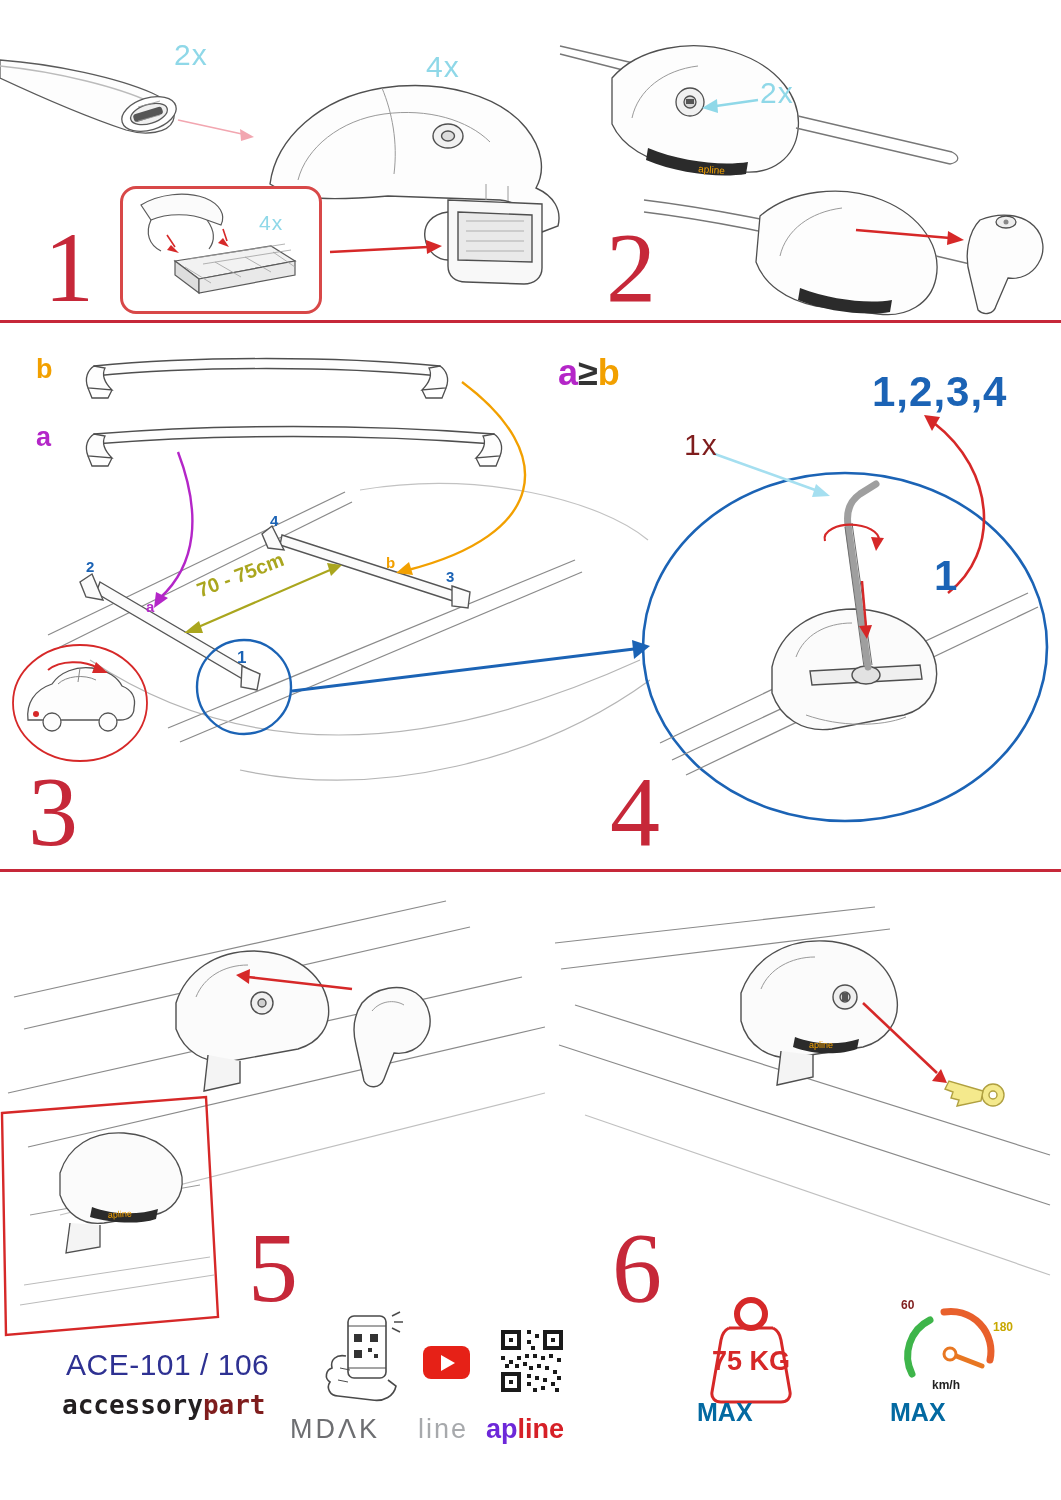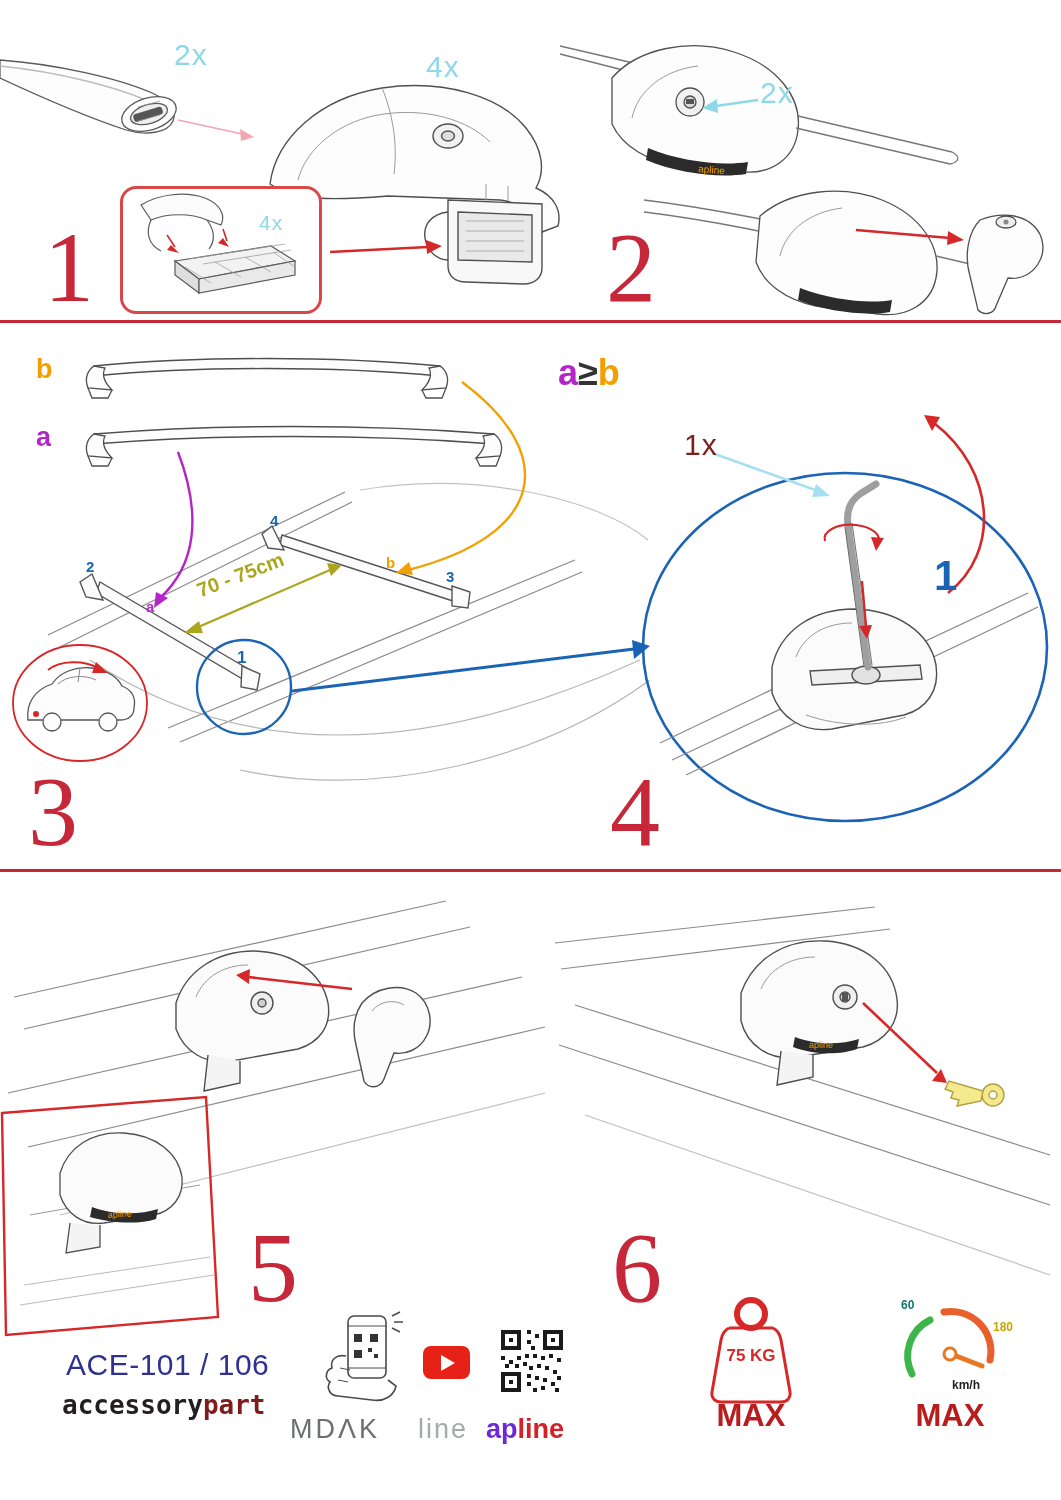--- a/index.html
+++ b/index.html
@@ -22,22 +22,22 @@
   .distance{color:#aaa61e;font-weight:bold;font-size:20px;transform:rotate(-21deg);transform-origin:left center;white-space:nowrap}
   .model{font-size:30px;font-weight:normal;color:#2e3192;letter-spacing:.5px}
   .brand{font-family:"DejaVu Sans Mono",monospace;font-size:26px;font-weight:600}
   .brand .p1{color:#231f20}
   .brand .p2{color:#7f1d1d}
   .logo-gray{font-size:27px;font-weight:normal;color:#6d6e71;letter-spacing:3px}
   .logo-light{font-size:27px;color:#a7a9ac;letter-spacing:2px}
   .logo-ap{font-size:27px;font-weight:600}
   .logo-ap .p1{color:#6d28d9}
   .logo-ap .p2{color:#d62027}
-  .wval{font-size:17px;font-weight:bold;color:#d62828;text-align:center}
-  .maxlbl{font-size:31px;font-weight:bold;color:#b91c1c;text-align:center}
+  .wval{font-size:27px;font-weight:bold;color:#d62828;text-align:center}
+  .maxlbl{font-size:25px;font-weight:bold;color:#0369a1;text-align:left}
   .sp-small{font-size:12px;font-weight:bold}
 </style>
 </head>
 <body>
 
 <div id="canvas">
 
   <svg class="abs" style="left:0;top:36px" width="240" height="120">
     <g stroke="#5a5a5a" stroke-width="1.3" fill="#fdfdfd">
       <path d="M0,24 C55,28 118,42 152,57 C170,65 177,75 173,85 C168,97 146,100 126,94 C84,80 30,56 0,42 Z"></path>
@@ -212,20 +212,21 @@
     <polygon points="267,304 259,291 272,290" fill="#d62828"></polygon>
     <path d="M112,118 L218,156" stroke="#a5dff0" stroke-width="2.6" fill="none"></path>
     <polygon points="230,161 216,149 212,162" fill="#a5dff0"></polygon>
     <path d="M348,258 C400,218 396,136 334,88" stroke="#d62828" stroke-width="2.6" fill="none"></path>
     <polygon points="324,80 340,82 332,96" fill="#d62828"></polygon>
   </svg>
 
   <div class="abs rule" style="left:558px;top:352px">
     <span style="color:#b426c8">a</span><span class="op">≥</span><span style="color:#f2a000">b</span>
   </div>
+  <div class="abs order" style="left:872px;top:368px">1,2,3,4</div>
   <div class="abs qty light" style="left:684px;top:428px">1x</div>
   <div class="abs first" style="left:934px;top:552px">1</div>
   <div class="abs stepnum" style="left:610px;top:762px">4</div>
 
   <div class="divider" style="top:869px"></div>
 
   <svg class="abs" style="left:0;top:885px" width="545" height="458">
     <g stroke="#8a8a8a" stroke-width="1.2" fill="none">
       <path d="M14,112 L446,16"></path>
         <path d="M24,144 L470,42"></path>
@@ -368,23 +369,23 @@
   <div class="abs maxlbl" style="left:697px;top:1398px;width:108px">MAX</div>
 
   <svg class="abs" style="left:888px;top:1290px" width="125" height="108">
     <g fill="none" stroke-linecap="round">
       <path d="M24,84 A40,40 0 0 1 42,30" stroke="#3eb54a" stroke-width="7"></path>
       <path d="M56,22 A40,40 0 0 1 102,70" stroke="#e8602c" stroke-width="7"></path>
       <path d="M63,64 L94,76" stroke="#e87722" stroke-width="5"></path>
       <circle cx="62" cy="64" r="6" fill="#ffffff" stroke="#e87722" stroke-width="3"></circle>
     </g>
   </svg>
-  <div class="abs sp-small" style="left:901px;top:1298px;color:#0f766e">60</div>
+  <div class="abs sp-small" style="left:901px;top:1298px;color:#7f1d1d">60</div>
   <div class="abs sp-small" style="left:993px;top:1320px;color:#c8a800">180</div>
-  <div class="abs sp-small" style="left:952px;top:1378px;color:#222">km/h</div>
+  <div class="abs sp-small" style="left:932px;top:1378px;color:#222">km/h</div>
   <div class="abs maxlbl" style="left:890px;top:1398px;width:120px">MAX</div>
 
   <svg class="abs" style="left:0;top:0;pointer-events:none" width="1061" height="1500">
     <g fill="none">
       <path d="M178,120 L242,134" stroke="#f2a6b0" stroke-width="1.6"></path>
       <polygon points="254,137 240,129 241,141" fill="#f2a6b0"></polygon>
       <path d="M330,252 L428,247" stroke="#d62828" stroke-width="2.6"></path>
       <polygon points="442,246 426,240 427,254" fill="#d62828"></polygon>
       <path d="M856,230 L950,238" stroke="#d62828" stroke-width="2.6"></path>
       <polygon points="964,240 948,231 947,245" fill="#d62828"></polygon>

